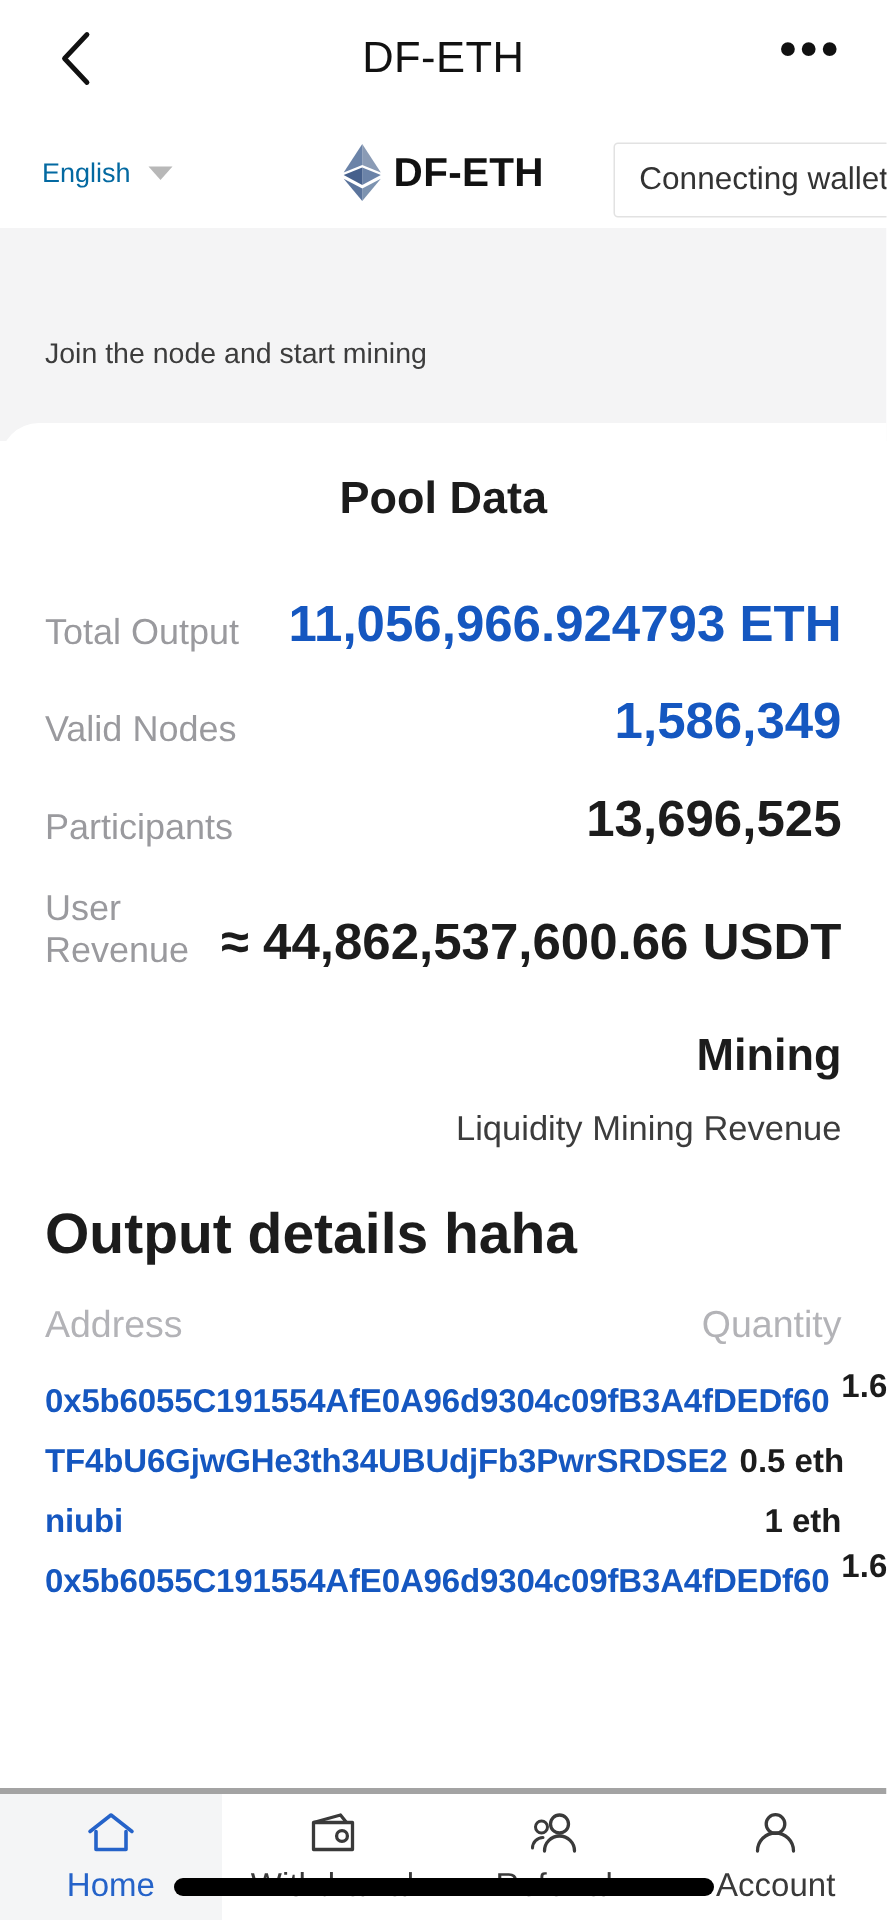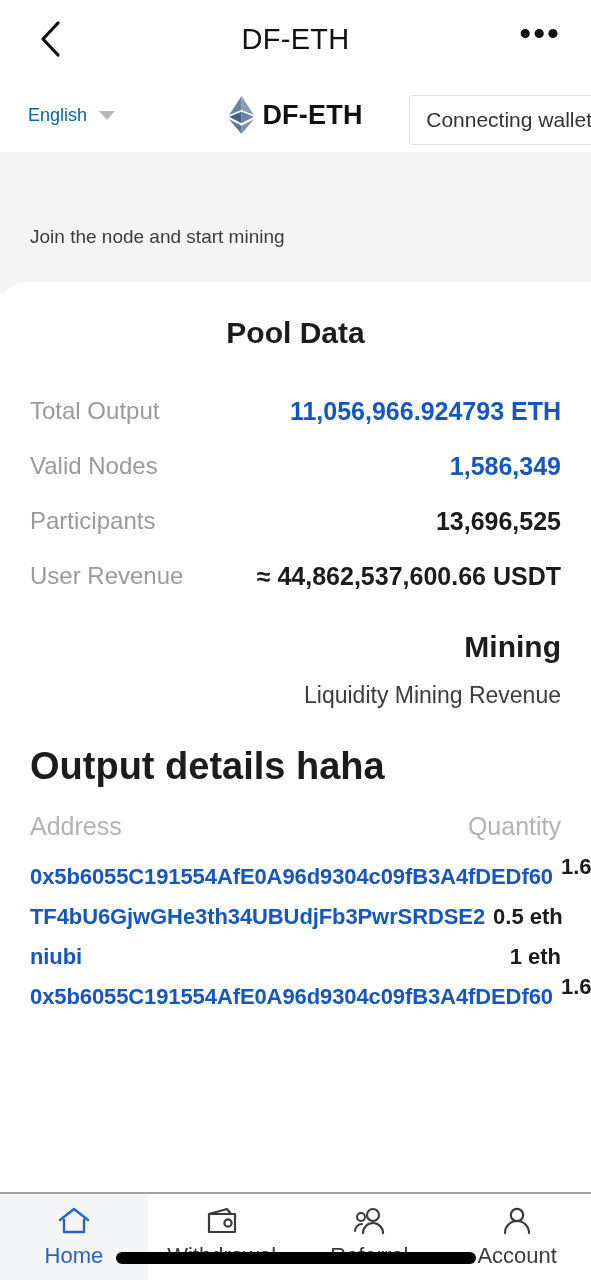--- a/index.html
+++ b/index.html
@@ -62,24 +62,24 @@
   .receive-btn { margin-top:26px; display:inline-block; background:#1756e8; color:#fff;
                  font-size:23px; font-weight:700; padding:20px 30px; border:none;
                  border-radius:6px; cursor:pointer; letter-spacing:.2px; }
 
   
   .card { background:#fff; border-radius:26px 0 0 0; padding:34px 30px 0; position:relative;
           margin-top:-12px; }
   .card-title { text-align:center; font-size:30px; font-weight:700; color:#1c1c1c; }
 
   .stats { margin-top:34px; }
-  .stat-row { display:flex; align-items:flex-start; justify-content:space-between;
+  .stat-row { display:flex; align-items:flex-end; justify-content:space-between;
               padding:13px 0; }
   .stat-label { font-size:24px; color:#9a9a9e; }
-  .stat-val { font-size:25px; font-weight:700; color:#1c1c1c; white-space:nowrap; }
+  .stat-val { font-size:34px; font-weight:700; color:#1c1c1c; white-space:nowrap; }
   .stat-val.accent { color:#1557c0; }
 
   .mining { margin-top:26px; text-align:right; }
   .mining h2 { font-size:30px; font-weight:700; color:#1c1c1c; }
   .mining p { margin-top:18px; font-size:23px; color:#3c3c3c; }
 
   .details-title { margin-top:36px; font-size:38px; font-weight:700; color:#1c1c1c; }
 
   .tbl { margin-top:24px; }
   .tbl-head { display:flex; justify-content:space-between; padding-bottom:16px; }
@@ -87,21 +87,21 @@
   .tbl-row { display:flex; align-items:flex-start; justify-content:space-between;
              padding:7px 0; gap:8px; }
   .addr { font-size:22px; font-weight:700; color:#1557c0; white-space:nowrap;
           cursor:pointer; letter-spacing:-.1px; }
   .qty { font-size:22px; font-weight:700; color:#1c1c1c; white-space:nowrap; }
   .tbl-row.overflow { flex-wrap:nowrap; }
   .tbl-row.overflow .qty { align-self:flex-start; margin-top:-10px; }
 
   
   .tabbar { position:absolute; left:0; bottom:0; width:100%; height:88px;
-            background:#fff; display:flex; border-top:2px solid #a3a3a3; }
+            background:#fff; display:flex; border-top:4px solid #a3a3a3; }
   .tab { flex:1; display:flex; flex-direction:column; align-items:center;
          justify-content:center; gap:7px; cursor:pointer; }
   .tab.active { background:#f4f5f6; }
   .tab-label { font-size:22px; color:#3a3a3a; }
   .tab.active .tab-label { color:#2563c9; }
   .tab svg { display:block; }
   .home-indicator { position:absolute; left:50%; transform:translateX(-50%);
                     bottom:16px; width:360px; height:12px; background:#000;
                     border-radius:8px; z-index:5; }
 </style>

